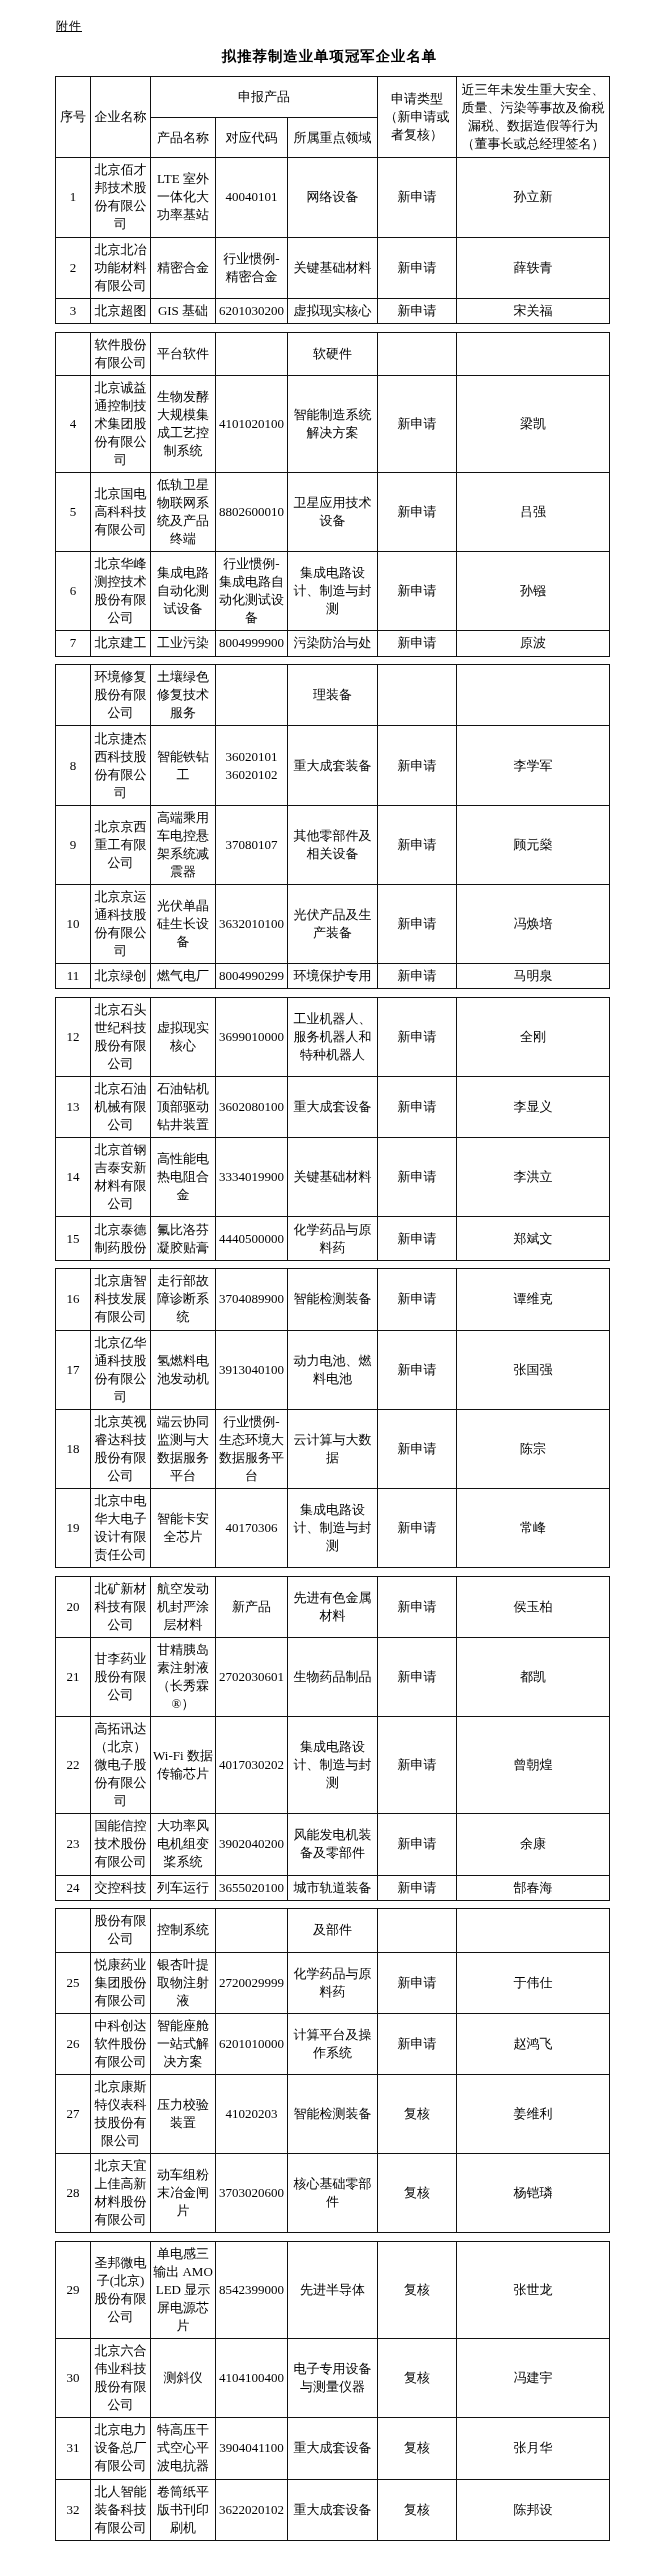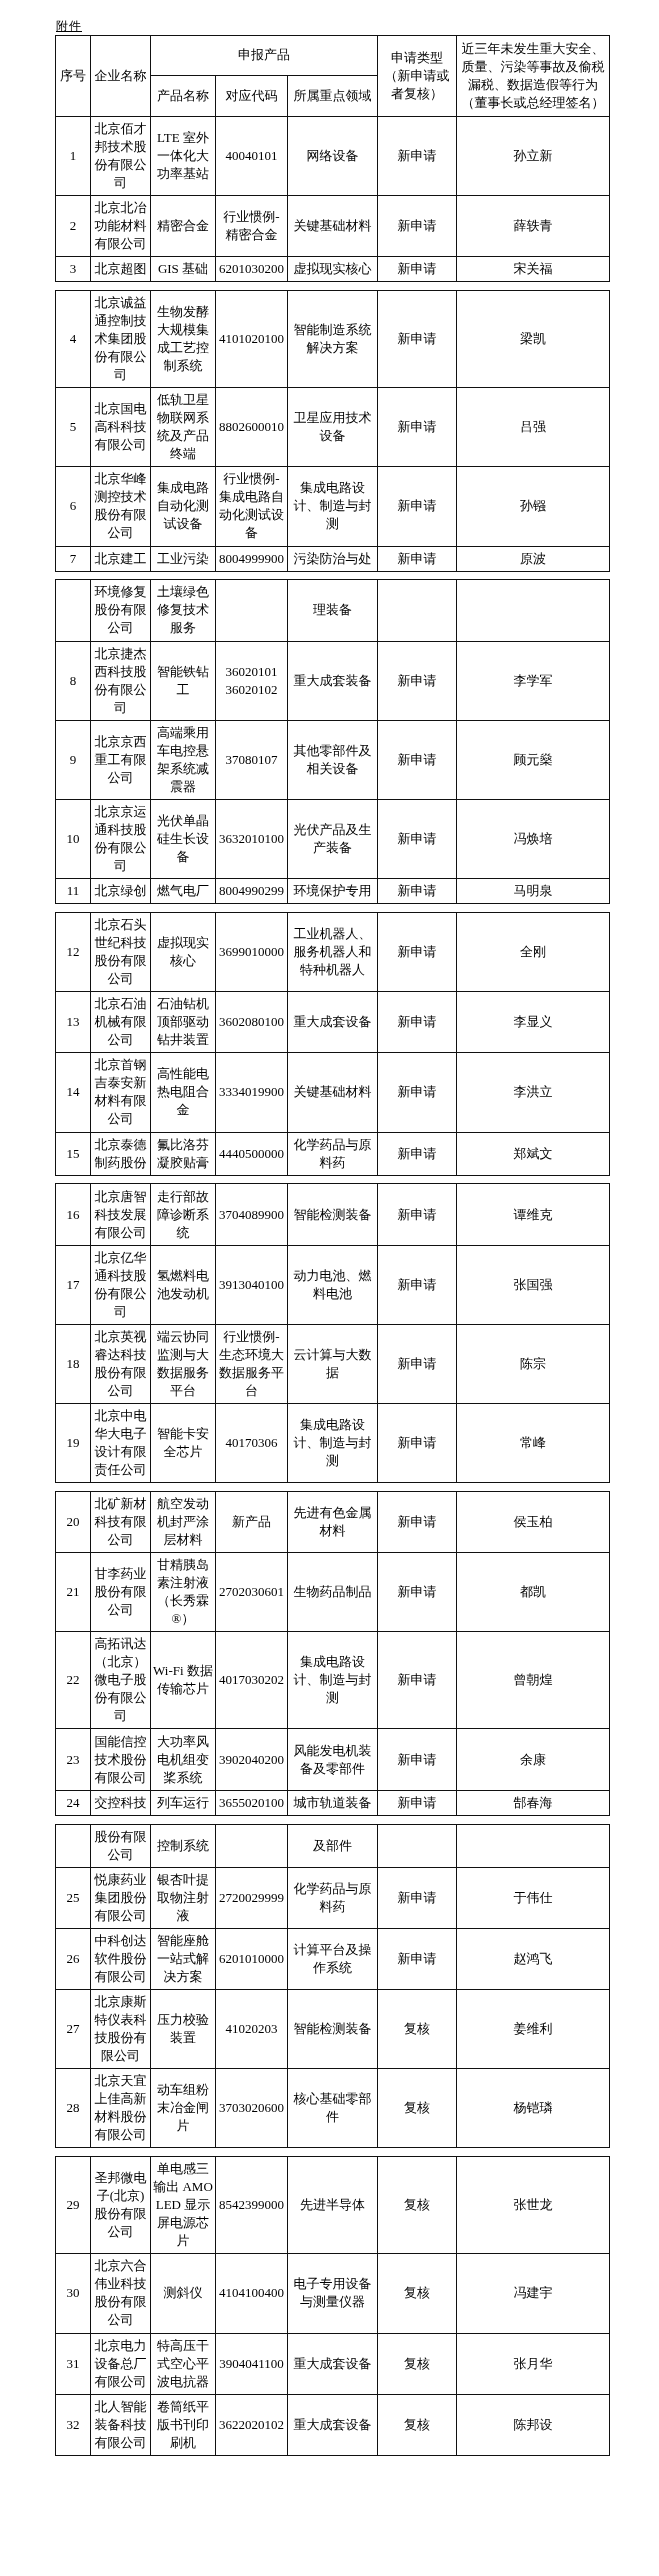--- a/index.html
+++ b/index.html
@@ -42,20 +42,21 @@
     word-break:break-all;
     white-space:pre-line;
   }
   table.sheet thead th{ padding:4.1px 3.1px;margin-top:12px; }
 </style>
 </head>
 <body>
 
 <div>
   <div class="attachment">附件</div>
+  <div class="doc-title">拟推荐制造业单项冠军企业名单</div>
   <div id="doc">
       <table class="sheet">
         <colgroup>
           <col style="width: 35px;">
           <col style="width: 60px;">
           <col style="width: 65px;">
           <col style="width: 72px;">
           <col style="width: 90px;">
           <col style="width: 79px;">
           <col style="width: 153px;">
@@ -108,20 +109,29 @@
         <colgroup>
           <col style="width: 35px;">
           <col style="width: 60px;">
           <col style="width: 65px;">
           <col style="width: 72px;">
           <col style="width: 90px;">
           <col style="width: 79px;">
           <col style="width: 153px;">
         </colgroup>
         <tbody>
+          <tr>
+            <td></td>
+            <td>软件股份有限公司</td>
+            <td>平台软件</td>
+            <td></td>
+            <td>软硬件</td>
+            <td></td>
+            <td></td>
+          </tr>
           <tr>
             <td>4</td>
             <td>北京诚益通控制技术集团股份有限公司</td>
             <td>生物发酵大规模集成工艺控制系统</td>
             <td>4101020100</td>
             <td>智能制造系统解决方案</td>
             <td>新申请</td>
             <td>梁凯</td>
           </tr>
           <tr>

